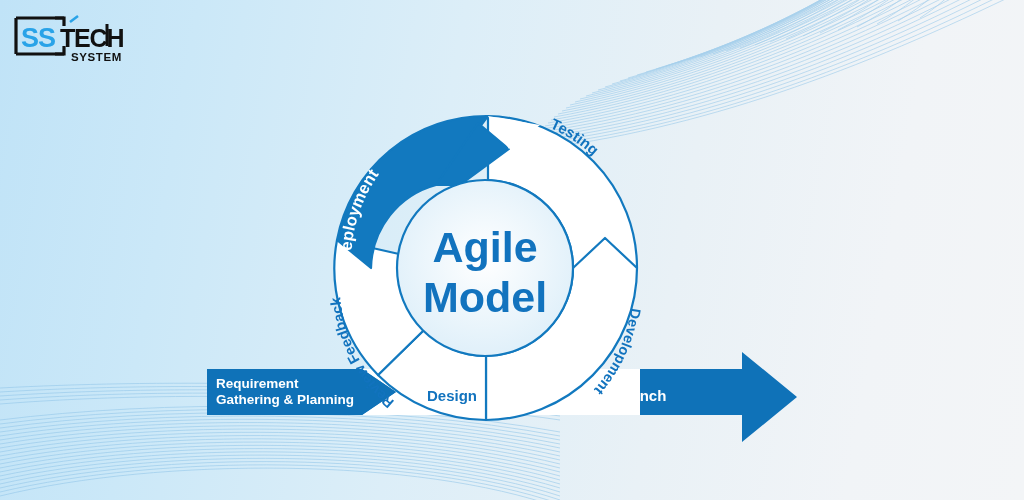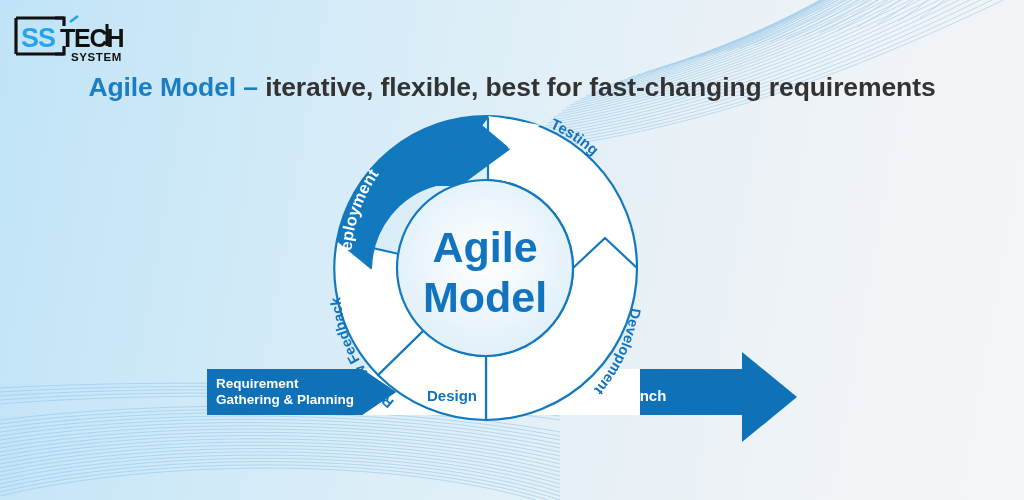--- a/index.html
+++ b/index.html
@@ -157,23 +157,20 @@
     <path d="M47 6 H56 V14" stroke="#111111" stroke-width="3.2" fill="none"></path>
     <path d="M47 42 H56 V34" stroke="#111111" stroke-width="3.2" fill="none"></path>
     <text x="13" y="35" font-family="Liberation Sans, sans-serif" font-size="27" font-weight="bold" fill="#29a3e8" letter-spacing="-1">SS</text>
 
     <text x="52" y="35" font-family="Liberation Sans, sans-serif" font-size="25" font-weight="bold" fill="#111111" letter-spacing="-1.2">TECH</text>
     <path d="M62 10 L70 4" stroke="#29a3e8" stroke-width="2.6" fill="none"></path>
     <path d="M99 12 V34" stroke="#111111" stroke-width="3" fill="none"></path>
     <text x="63" y="49" font-family="Liberation Sans, sans-serif" font-size="11.5" font-weight="bold" fill="#111111" letter-spacing="0.6">SYSTEM</text>
   </svg>
 
-  <div id="title">
-    <span class="hl">Agile Model – </span><span>iterative, flexible, best for fast-changing requirements</span>
-  </div>
 
   <svg id="diagram" viewBox="0 0 1024 500">
     <defs>
 
       <path id="p-deployment" d="M 364 323 A 152 152 0 0 1 424 132" fill="none"></path>
       <path id="p-testing" d="M 513 117 A 152 152 0 0 1 629 207" fill="none"></path>
       <path id="p-development" d="M 632 286 A 152 152 0 0 1 578 405" fill="none"></path>
       <path id="p-review" d="M 398 404 A 152 152 0 0 1 340 293" fill="none"></path>
       <radialGradient id="coreGrad" cx="50%" cy="45%" r="62%">
         <stop offset="0%" stop-color="#ffffff"></stop>

